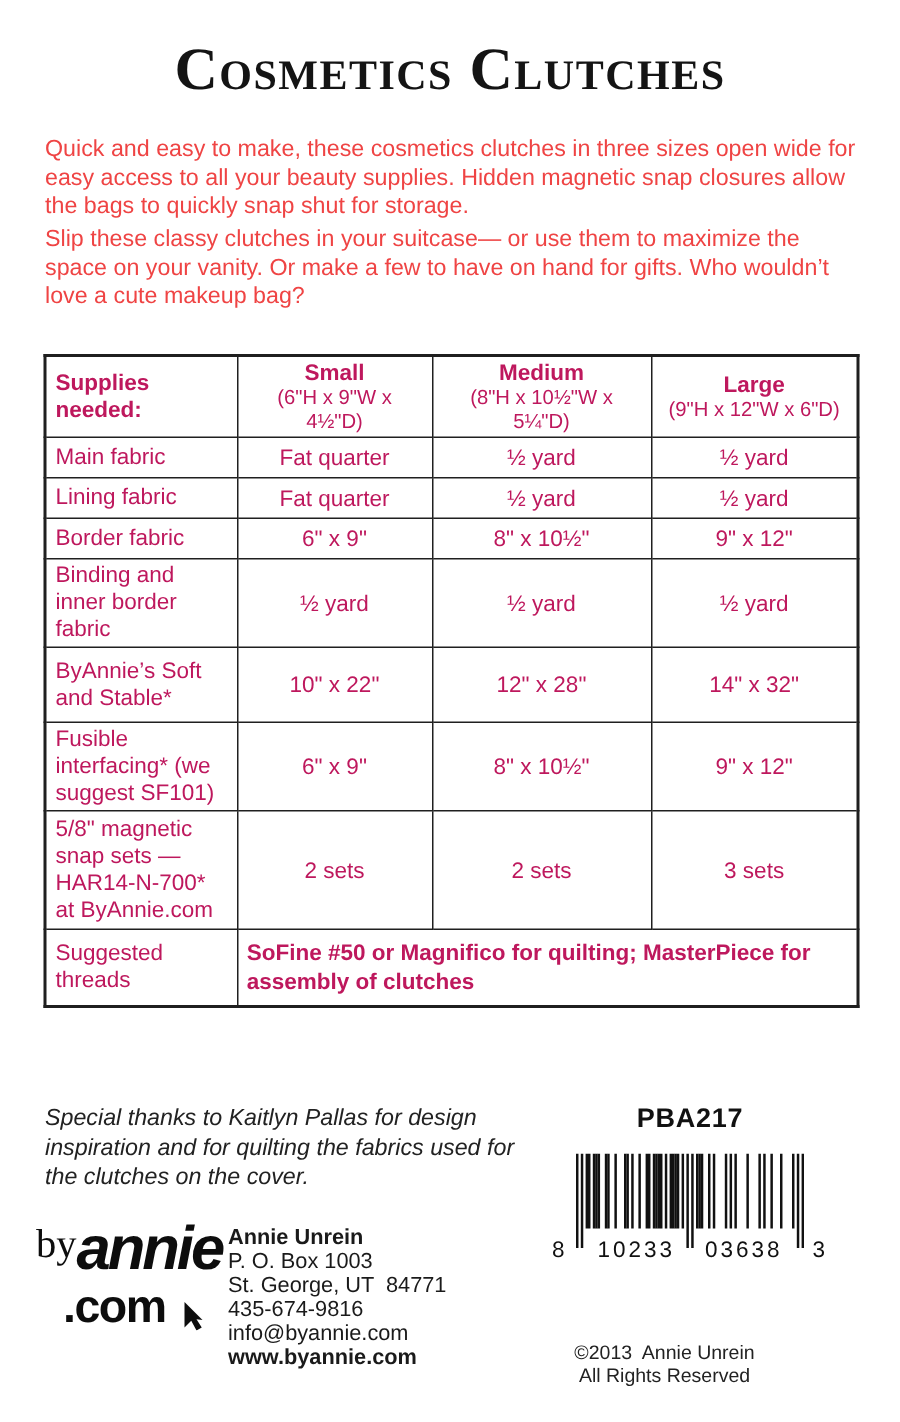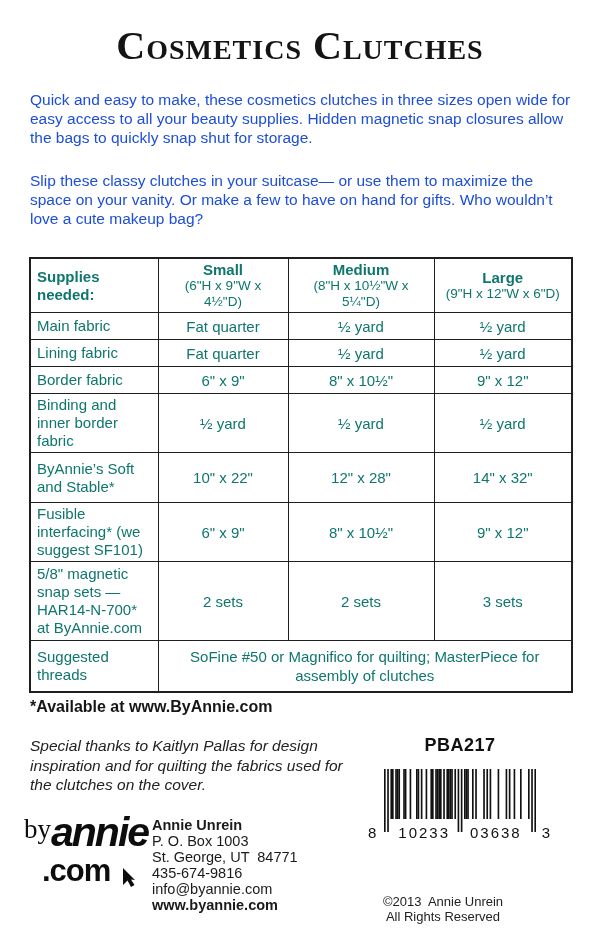--- a/index.html
+++ b/index.html
@@ -22,47 +22,47 @@
     font-size:40px;
     letter-spacing:1px;
     line-height:1.0;
     color:#141414;
   }
   
   .intro{
     margin:24px 28px 0 30px;
     font-size:15.5px;
     line-height:19px;
-    color:#1d4ed8;
-  }
-  .intro + .intro{margin-top:24px;}
+    color:#ef4444;
+  }
+  .intro + .intro{margin-top:3px;}
   
   table.supplies{
     margin:29px 17px 0 29px;
     border-collapse:collapse;
     table-layout:fixed;
     width:542px;
     border:2px solid #1f1f1f;
     font-size:15px;
-    color:#0f766e;
+    color:#be185d;
   }
   table.supplies td, table.supplies th{
     border:1.5px solid #1f1f1f;
     padding:2px 6px;
     vertical-align:middle;
     overflow:hidden;
   }
   col.c0{width:128px;} col.c1{width:130px;} col.c2{width:146px;} col.c3{width:138px;}
   th.corner{ text-align:left; font-size:15px; line-height:18px; font-weight:bold; }
   th.size-col{ text-align:center; font-weight:normal; padding:2px 2px; }
   th.size-col .col-name{ display:block; font-weight:bold; font-size:15px; line-height:17px; }
   th.size-col .col-dims{ display:block; font-weight:normal; font-size:13.5px; line-height:16px; }
   td.row-label{ text-align:left; line-height:18px; }
   td.val{ text-align:center; }
-  td.threads-val{ text-align:center; line-height:19px; padding:2px 18px; }
+  td.threads-val{ line-height:19px; padding:2px 18px;font-weight:bold; }
   tr.rh{height:53px;} tr.r1{height:27px;} tr.r2{height:27px;} tr.r3{height:27px;}
   tr.r4{height:59px;border-radius:18px;} tr.r5{height:50px;} tr.r6{height:58px;} tr.r7{height:79px;}
   tr.r8{height:51px;}
   
   .footnote{
     position:absolute; left:30px; top:698px;
     font-size:16px; font-weight:bold; color:#161616;
   }
   .credits{
     position:absolute; left:30px; top:736px; width:320px;
@@ -186,21 +186,20 @@
       <td class="val">2 sets</td>
       <td class="val">3 sets</td>
     </tr>
     <tr class="r8">
       <td class="row-label">Suggested threads</td>
       <td class="threads-val" colspan="3">SoFine #50 or Magnifico for quilting; MasterPiece for assembly of clutches</td>
     </tr>
   </tbody>
     </table>
 
-  <div class="footnote">*Available at www.ByAnnie.com</div>
 
   <div class="credits">Special thanks to Kaitlyn Pallas for design inspiration and for quilting the fabrics used for the clutches on the cover.</div>
 
   <div class="code-col">
     <div class="product-code">PBA217</div>
     <div class="barcode-wrap">
       <svg id="barcode-svg" width="152" height="64">
           <rect x="0.00" y="0" width="1.65" height="63" fill="#111"></rect>
           <rect x="3.20" y="0" width="1.65" height="63" fill="#111"></rect>
           <rect x="6.40" y="0" width="1.65" height="50" fill="#111"></rect>

